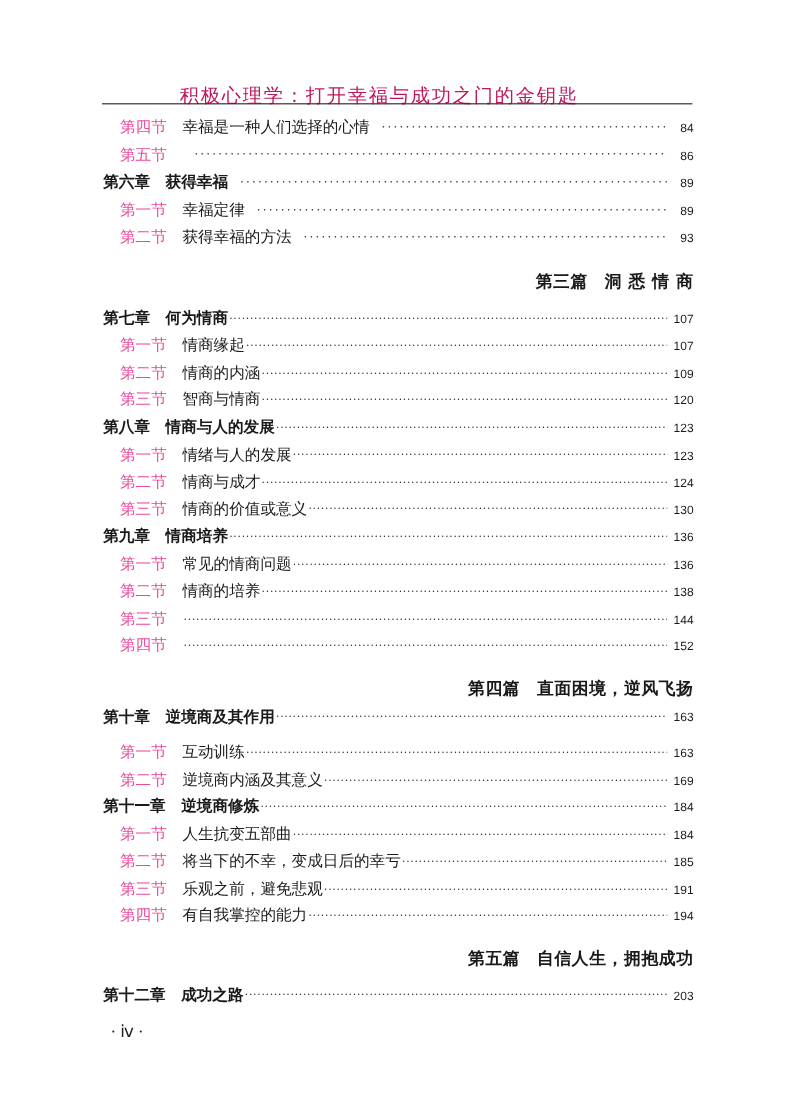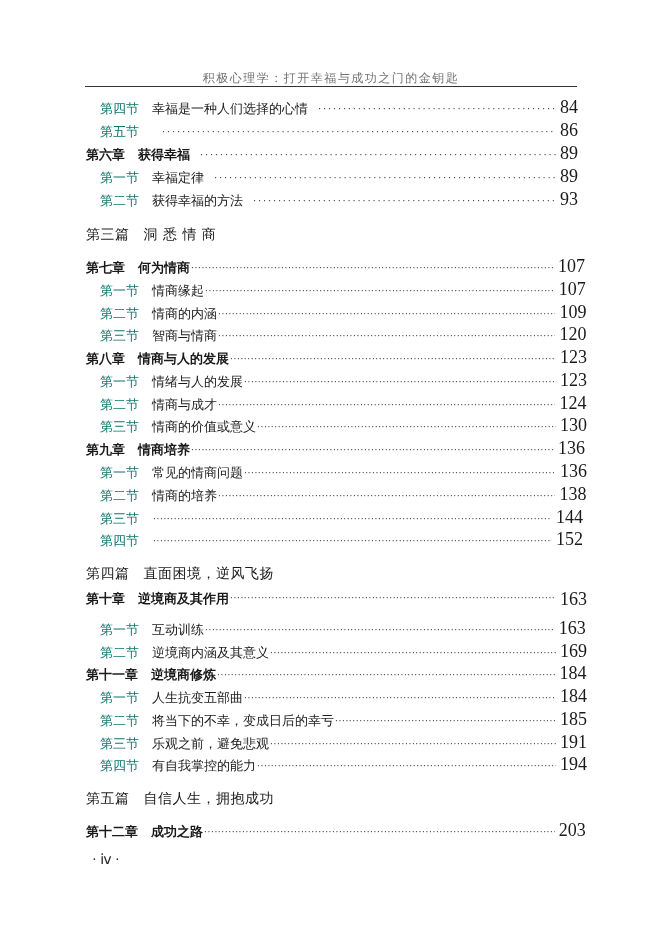--- a/index.html
+++ b/index.html
@@ -10,27 +10,27 @@
     body {
       width: 661px;
       height: 925px;
       position: relative;
       overflow: hidden;
       font-family: "DejaVu Serif", "Liberation Serif", serif;
       color: #1a1a1a;
     }
     .running-header {
       position: absolute;
-      left: 85px;
+      left: 70px;
       width: 492px;
       top: 70px;
       text-align: center;
-      font-size: 12px;
+      font-size: 16px;
       letter-spacing: 1.5px;
-      color: #737373;
+      color: #be185d;
     }
     .header-rule {
       position: absolute;
       left: 85px;
       width: 492px;
       top: 86px;
       height: 0;
       border-top: 1.2px solid #333;
     }
     .toc {
@@ -53,21 +53,21 @@
     .row.section { padding-left: 14px; width: 478px; }
     .row.chapter {
       font-family: "DejaVu Sans", "Liberation Sans", sans-serif;
       font-weight: bold;
       font-size: 13px;
     }
     .row .num {
       display: inline-block;
       margin-right: 13px;
     }
-    .row.section .num { color: #0f766e; }
+    .row.section .num { color: #ec4899; }
     .row .title { display: inline-block; }
     .row .leader {
       flex: 1 1 auto;
       overflow: hidden;
       margin: 0 4px 0 1px;
       font-family: "DejaVu Serif", serif;
       font-weight: normal;
       font-size: 9px;
       letter-spacing: 0.6px;
       color: #333;
@@ -76,33 +76,33 @@
     }
     .row .leader.spaced {
       margin-left: 10px;
       font-size: 10px;
       letter-spacing: 1.8px;
     }
     .row .leader::before {
       content: "··············································································································································";
     }
     .row .page {
-      font-family: Liberation Serif, serif;
+      font-family: Liberation Sans, sans-serif;
       font-weight: normal;
-      font-size: 18px;
+      font-size: 10px;
       text-align: right;
       min-width: 18px;
     }
     .part-title {
       position: absolute;
       left: 86px;
       width: 492px;
-      text-align: left;
+      text-align: right;
       font-family: "DejaVu Serif", serif;
-      font-weight: normal;
+      font-weight: bold;
       font-size: 14px;
       letter-spacing: 0.5px;
     }
     .part-title .part-num { margin-right: 14px; }
     .footer-page {
       position: absolute;
       left: 92px;
       top: 851px;
       font-family: "Liberation Serif", serif;
       font-size: 14px;

